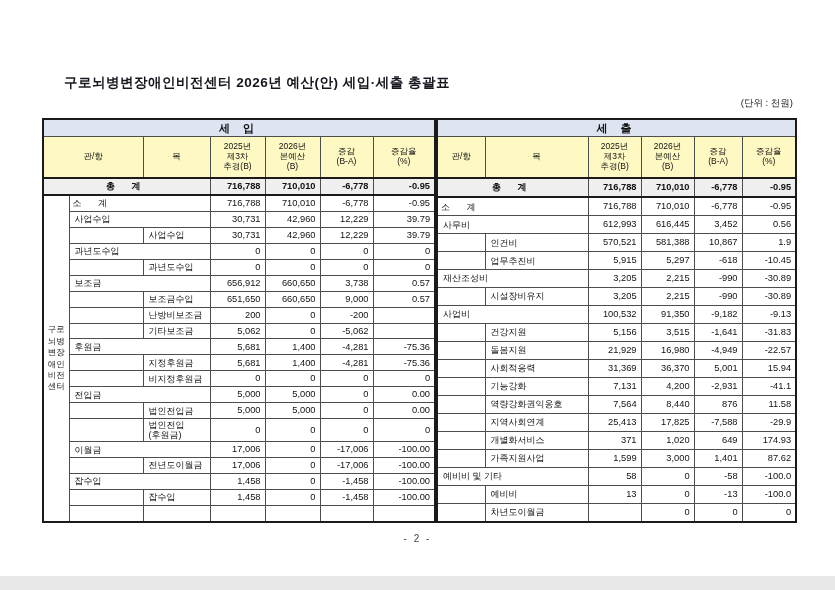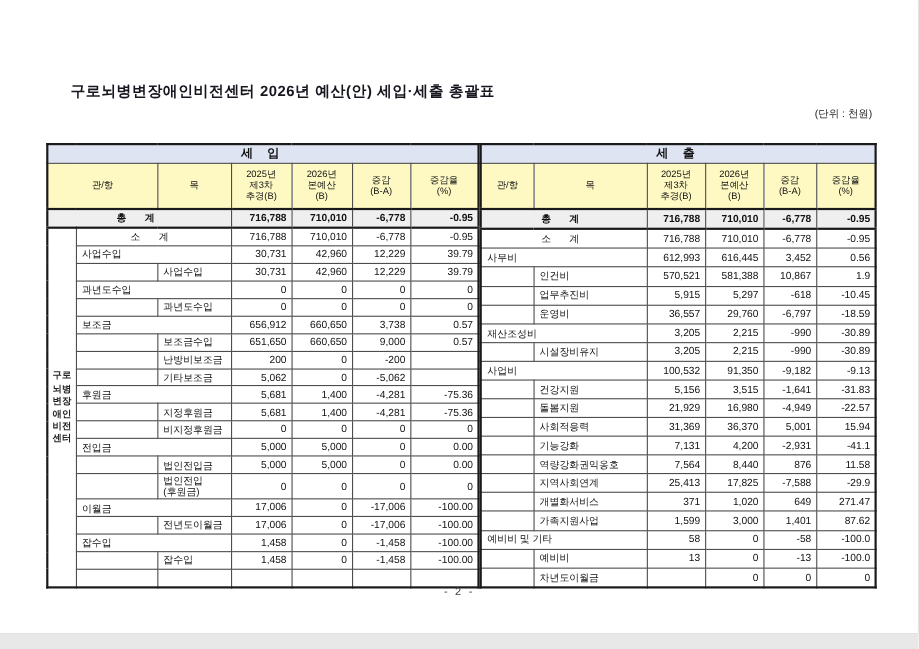--- a/index.html
+++ b/index.html
@@ -3,40 +3,40 @@
 <meta charset="utf-8">
 <style>
   html,body{margin:0;padding:0;background:#e8e8e8;}
   .page{position:relative;width:835px;height:576px;background:#ffffff;margin:0 auto;
         font-family:"Liberation Sans","DejaVu Sans",sans-serif;color:#111;overflow:hidden;
         box-shadow:0 0 4px rgba(0,0,0,.25);}
   .doc-title{position:absolute;left:64px;top:74px;font-size:13.5px;font-weight:bold;
              color:#16161f;letter-spacing:.5px;}
   .unit-label{position:absolute;right:42px;top:97px;font-size:9.5px;color:#222;padding-left:24px;}
   .tables{position:absolute;left:42px;top:118px;display:flex;align-items:stretch;}
-  table{border-collapse:collapse;table-layout:fixed;height:405px;margin-top:12px;}
+  table{border-collapse:collapse;table-layout:fixed;height:405px;}
   table.left-tbl{width:392px;border-right:2px solid #1a1a1a;}
   table.right-tbl{width:359px;}
   table{border:2px solid #1a1a1a;}
   td,th{border:1px solid #4d4d4d;font-size:9px;font-weight:normal;padding:0 3px;
         height:14px;overflow:hidden;line-height:1.15;}
   .section-head{background:#dee4f2;font-weight:bold;font-size:11px;text-align:center;
                 letter-spacing:5px;height:16px;}
   .col-head{background:#fef9c3;text-align:center;white-space:pre-line;font-size:8.5px;
             height:40px;vertical-align:middle;}
   tr.total-row td{background:#efefef;font-weight:bold;border-top:2px solid #1a1a1a;
                   border-bottom:2px solid #1a1a1a;}
   .total-label{text-align:center;letter-spacing:7px;}
-  .subtotal-label{text-align:center;letter-spacing:7px;}
+  .subtotal-label{text-align:left;letter-spacing:7px;}
   .group-label{text-align:left;padding-left:5px;}
   .sub-label{text-align:left;padding-left:5px;white-space:pre-line;}
   .num{text-align:right;font-size:9.3px;padding-right:4px;
        font-family:"Liberation Sans","DejaVu Sans",sans-serif;}
   .org-cell{font-size:8.5px;text-align:center;white-space:pre-line;line-height:1.35;
-            padding:0;vertical-align:middle;color:#222;font-weight:bold;}
+            padding:0;vertical-align:middle;color:#222;}
   .page-number{position:absolute;left:0;width:100%;top:533px;text-align:center;
                font-size:10px;color:#444;letter-spacing:2px;}
 </style>
 </head>
 <body>
 
 <div class="page">
 
   <div class="doc-title">구로뇌병변장애인비전센터 2026년 예산(안) 세입·세출 총괄표</div>
   <div class="unit-label">(단위 : 천원)</div>
@@ -302,28 +302,20 @@
           </tr>
           <tr>
             <td></td>
             <td class="sub-label">업무추진비</td>
             <td class="num">5,915</td>
             <td class="num">5,297</td>
             <td class="num">-618</td>
             <td class="num">-10.45</td>
           </tr>
           <tr>
-            <td></td>
-            <td class="sub-label">운영비</td>
-            <td class="num">36,557</td>
-            <td class="num">29,760</td>
-            <td class="num">-6,797</td>
-            <td class="num">-18.59</td>
-          </tr>
-          <tr>
             <td colspan="2" class="group-label">재산조성비</td>
             <td class="num">3,205</td>
             <td class="num">2,215</td>
             <td class="num">-990</td>
             <td class="num">-30.89</td>
           </tr>
           <tr>
             <td></td>
             <td class="sub-label">시설장비유지</td>
             <td class="num">3,205</td>
@@ -385,21 +377,21 @@
             <td class="num">17,825</td>
             <td class="num">-7,588</td>
             <td class="num">-29.9</td>
           </tr>
           <tr>
             <td></td>
             <td class="sub-label">개별화서비스</td>
             <td class="num">371</td>
             <td class="num">1,020</td>
             <td class="num">649</td>
-            <td class="num">271.47</td>
+            <td class="num">174.93</td>
           </tr>
           <tr>
             <td></td>
             <td class="sub-label">가족지원사업</td>
             <td class="num">1,599</td>
             <td class="num">3,000</td>
             <td class="num">1,401</td>
             <td class="num">87.62</td>
           </tr>
           <tr>

